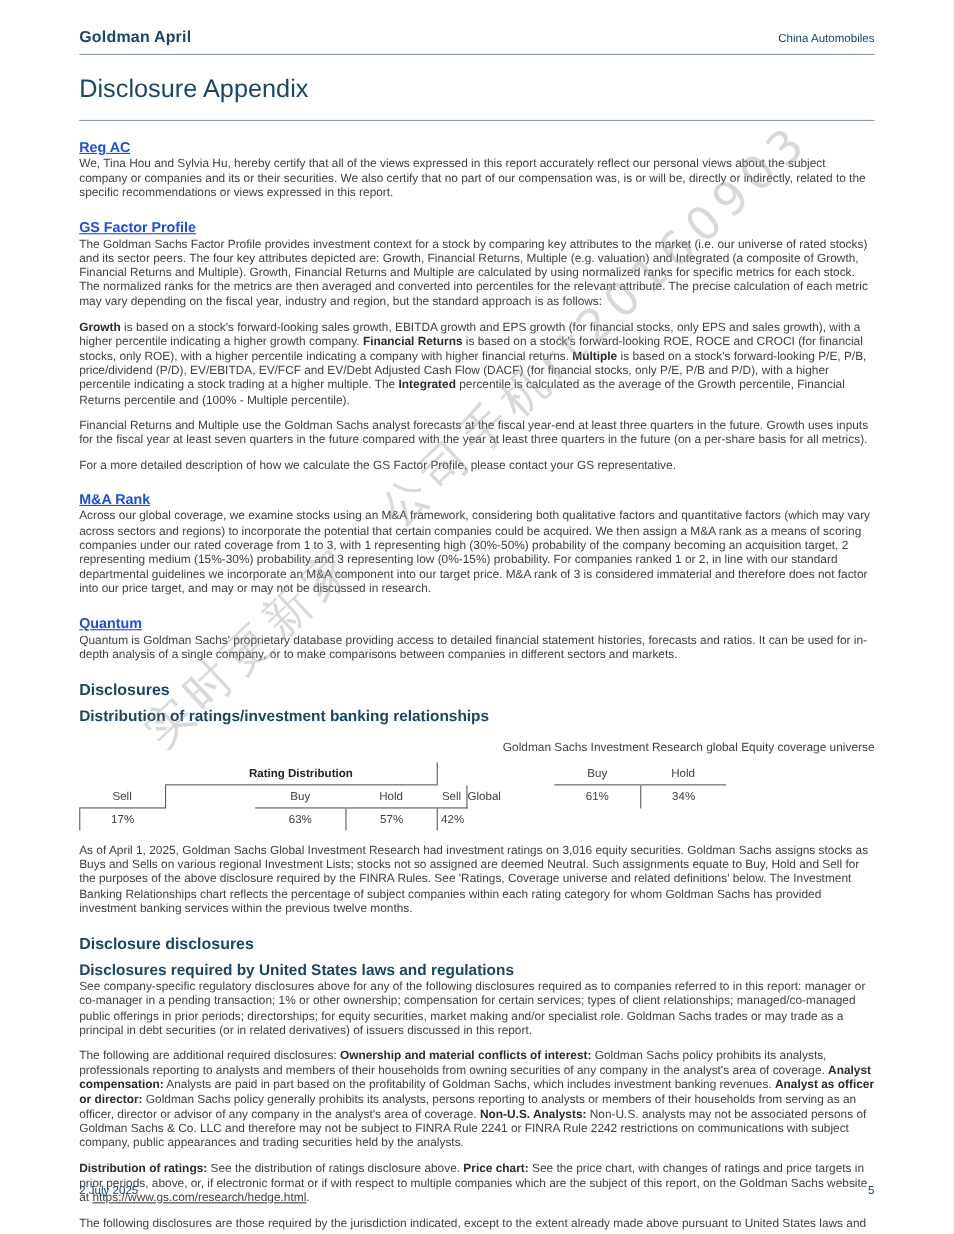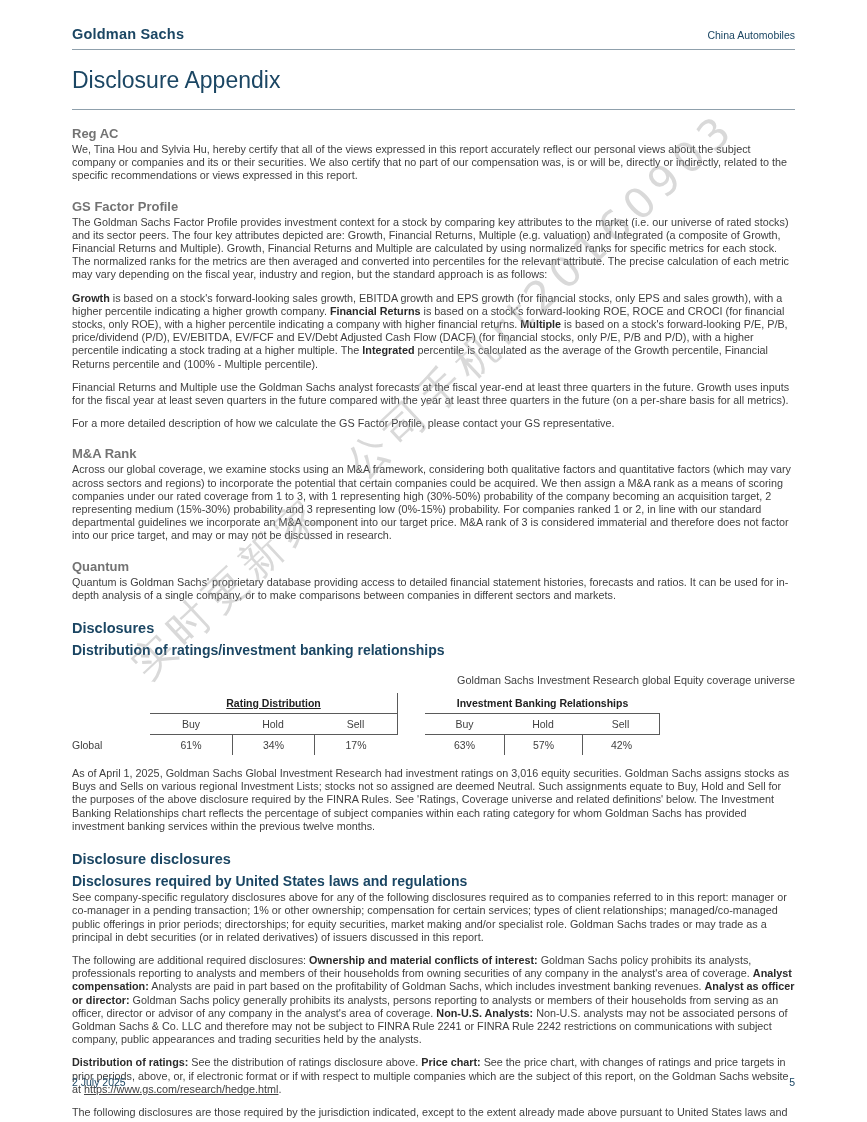--- a/index.html
+++ b/index.html
@@ -13,21 +13,21 @@
   
   .hdr{display:flex; justify-content:space-between; align-items:baseline;
        border-bottom:1px solid #8fa0ac; padding-bottom:7px;}
   .brand{font-size:14.5px; font-weight:bold; color:#1b4663; letter-spacing:.2px;}
   .doc-tag{font-size:10.5px; color:#1b4663;}
   
   .title{font-size:23px; font-weight:500; color:#1b4663; margin:17px 0 0 0;
          padding-bottom:15px; border-bottom:1px solid #8fa0ac;}
   
   h2.sec{font-size:14.5px; font-weight:bold; color:#1b4663; margin:18px 0 3px 0;}
-  h3.sec{font-size:13px;   font-weight:bold; color:#737373; margin:16px 0 2px 0;}
+  h3.sec{font-size:13px;   font-weight:bold; color:#1d4ed8; margin:16px 0 2px 0;text-decoration:underline;}
   h3.sub{font-size:14px;   font-weight:bold; color:#1b4663; margin:14px 0 2px 0;}
   p.body{font-size:10.8px; line-height:13.2px; margin:0 0 10px 0;}
   .subtitle{font-size:10.8px; line-height:13px; margin:16px 0 6px 0; color:#3f3f3f;text-align:right;}
   b{color:#2b2b2b;}
   a.link{color:#3f3f3f; text-decoration:underline;}
   
   .dist{display:grid;
         grid-template-columns:78px 82px 82px 83px 28px 79px 78px 78px;
         font-size:10.5px; color:#3f3f3f; margin:4px 0 12px 0;}
   .dist .c{padding:4px 2px; text-align:center;}
@@ -51,21 +51,21 @@
           font-size:10.5px; color:#1b4663;}
 </style>
 </head>
 <body>
 
 <div class="page">
   <div class="watermark">实时更新家、公司手机rt20160903</div>
 
   <div class="content">
     <div class="hdr">
-      <span class="brand">Goldman Sachs</span>
+      <span class="brand">Goldman April</span>
       <span class="doc-tag">China Automobiles</span>
     </div>
 
     <div class="title">Disclosure Appendix</div>
 
     <h3 class="sec">Reg AC</h3>
     <p class="body"><span>We, Tina Hou and Sylvia Hu, hereby certify that all of the views expressed in this report accurately reflect our personal views about the subject company or companies and its or their securities. We also certify that no part of our compensation was, is or will be, directly or indirectly, related to the specific recommendations or views expressed in this report.</span></p>
 
     <h3 class="sec">GS Factor Profile</h3>
     <p class="body"><span>The Goldman Sachs Factor Profile provides investment context for a stock by comparing key attributes to the market (i.e. our universe of rated stocks) and its sector peers. The four key attributes depicted are: Growth, Financial Returns, Multiple (e.g. valuation) and Integrated (a composite of Growth, Financial Returns and Multiple). Growth, Financial Returns and Multiple are calculated by using normalized ranks for specific metrics for each stock. The normalized ranks for the metrics are then averaged and converted into percentiles for the relevant attribute. The precise calculation of each metric may vary depending on the fiscal year, industry and region, but the standard approach is as follows:</span></p>
@@ -79,23 +79,22 @@
     <h3 class="sec">Quantum</h3>
     <p class="body"><span>Quantum is Goldman Sachs' proprietary database providing access to detailed financial statement histories, forecasts and ratios. It can be used for in-depth analysis of a single company, or to make comparisons between companies in different sectors and markets.</span></p>
 
     <h2 class="sec" style="margin-bottom:0;">Disclosures</h2>
     <h3 class="sub" style="margin-top:6px;">Distribution of ratings/investment banking relationships</h3>
     <p class="subtitle">Goldman Sachs Investment Research global Equity coverage universe</p>
 
     <div class="dist">
 
       <div class="c lab"></div>
-      <div class="c gt" style="grid-column:2 / span 3;text-decoration:underline;"><span class="gtin">Rating Distribution</span></div>
+      <div class="c gt" style="grid-column:2 / span 3;"><span class="gtin">Rating Distribution</span></div>
       <div class="c" style="border-left:1px solid #5a5a5a;"></div>
-      <div class="c gt" style="grid-column:6 / span 3;"><span>Investment Banking Relationships</span></div>
 
       <div class="c lab"></div>
       <div class="c sh">Buy</div>
       <div class="c sh">Hold</div>
       <div class="c sh">Sell</div>
       <div class="c" style="border-left:1px solid #5a5a5a;"></div>
       <div class="c sh">Buy</div>
       <div class="c sh">Hold</div>
       <div class="c sh gr">Sell</div>
 

